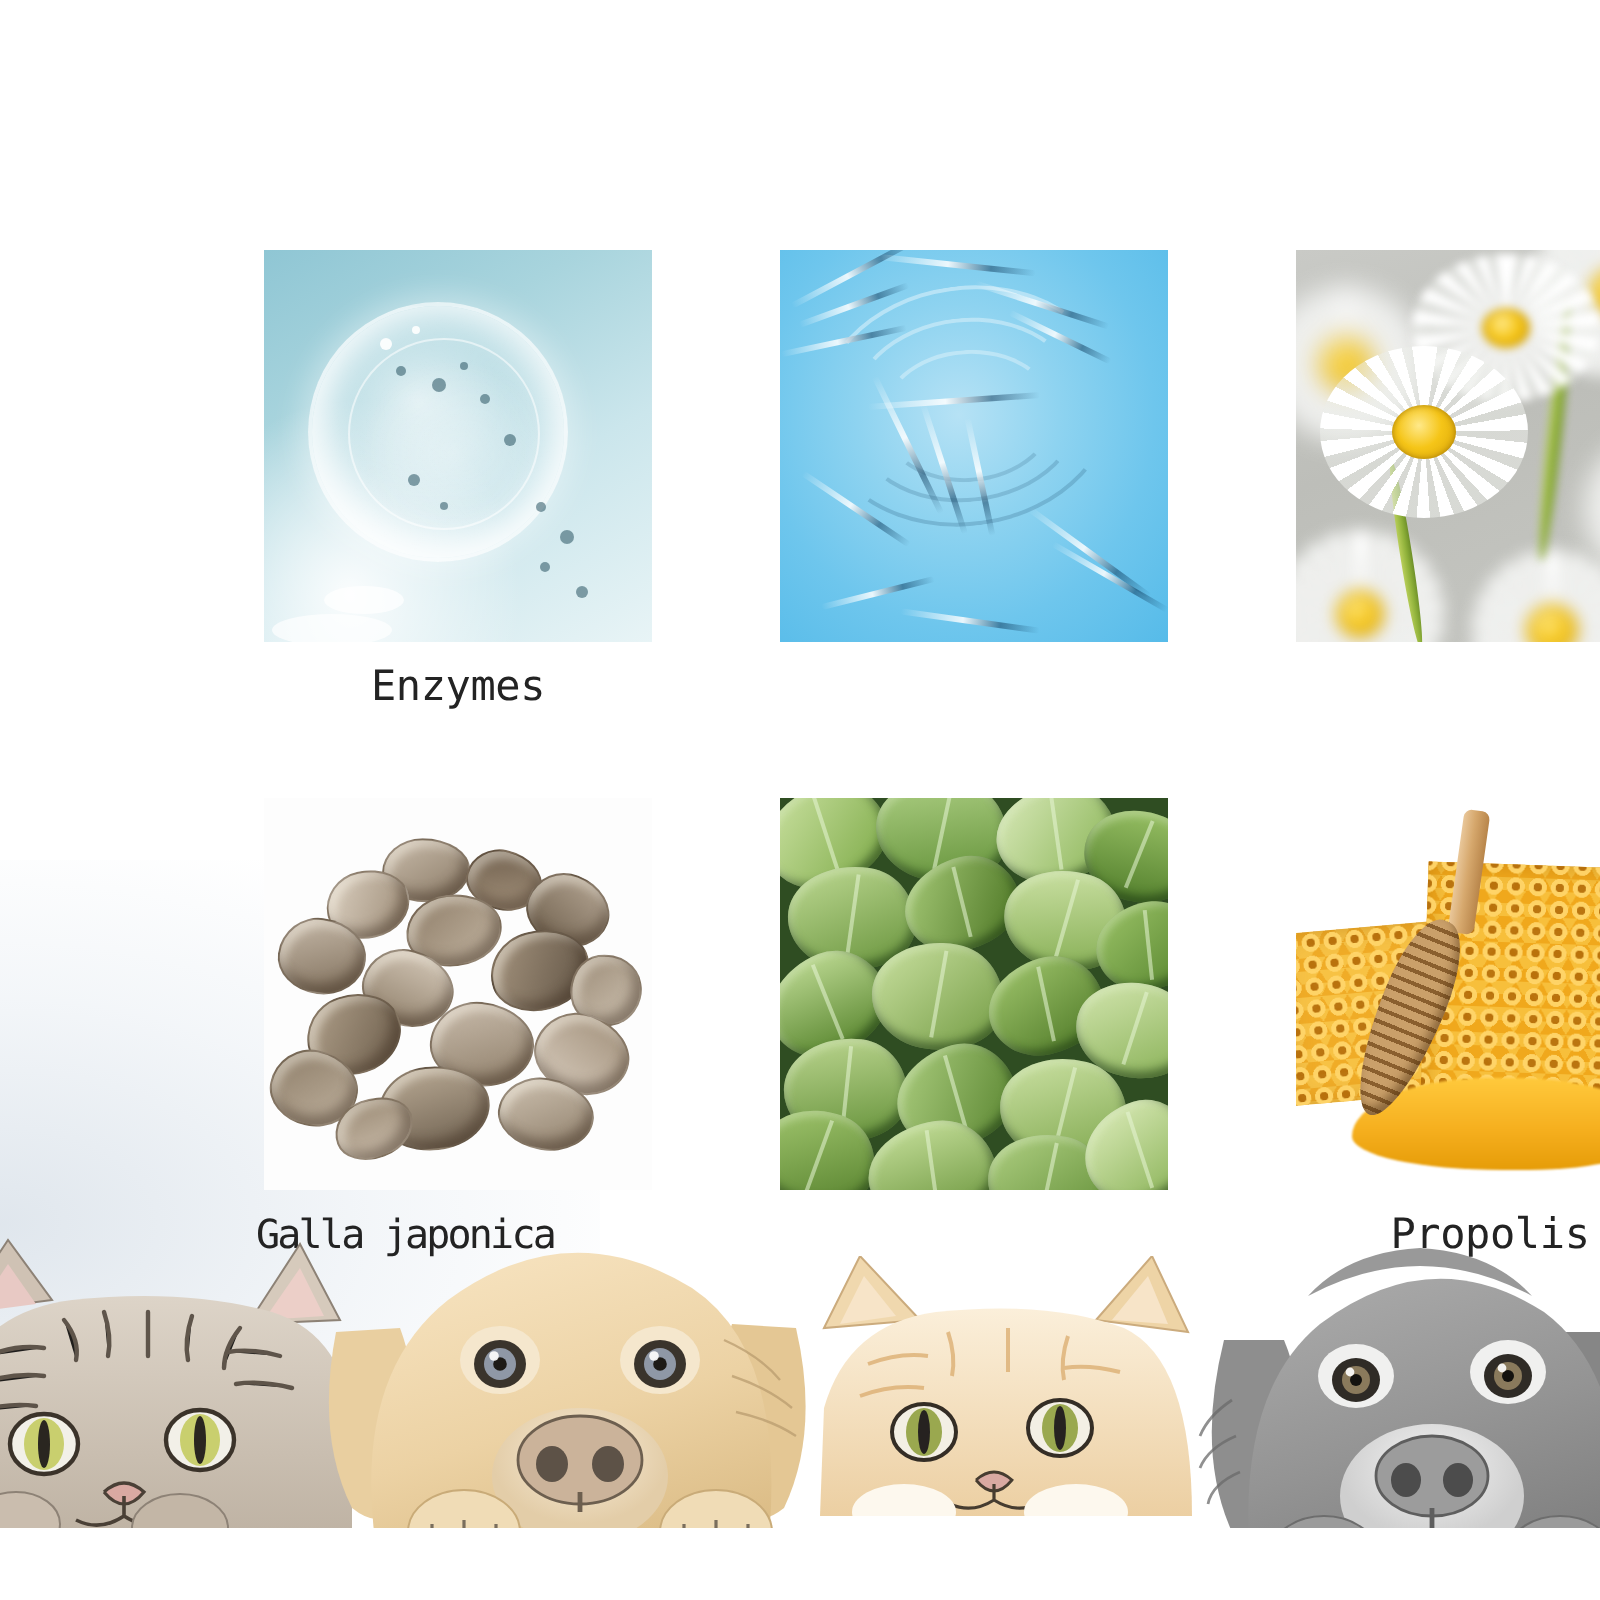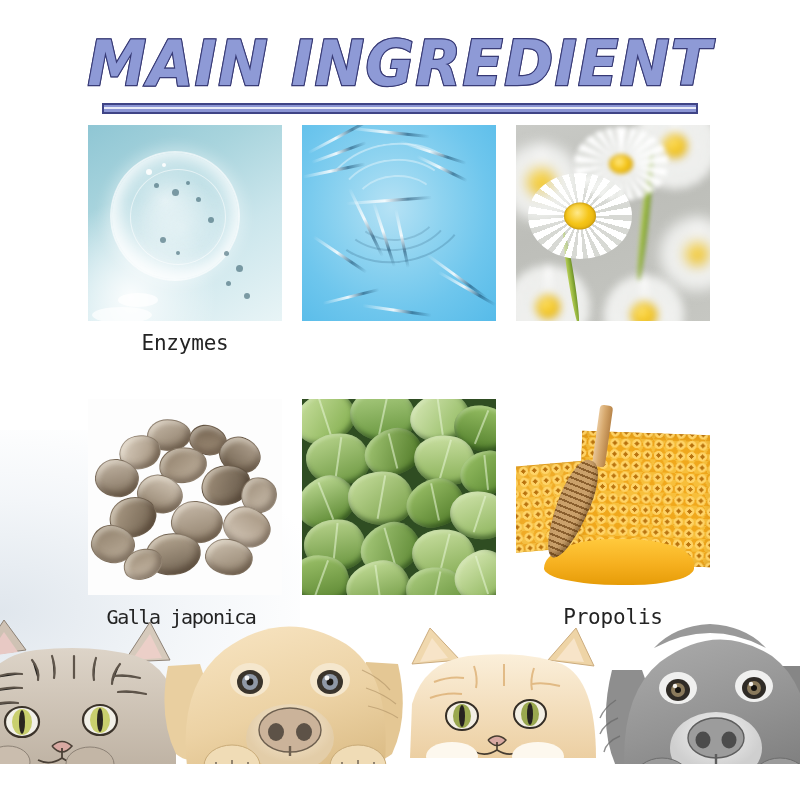--- a/index.html
+++ b/index.html
@@ -76,39 +76,39 @@
   
   .grid {
     position: absolute;
     left: 88px; top: 125px;
     width: 624px;
     z-index: 2;
   }
   .row { display: flex; gap: 20px; }
   .row + .row { margin-top: 44px; }
 
-  .cell { width: 194px; }
+  .cell { width: 194px; margin-left: 44px; }
   .tile {
     position: relative;
     width: 194px;
     height: 196px;
     overflow: hidden;
     background: #ffffff;
   }
   .caption {
     margin-top: 10px;
     text-align: center;
     font-family: "DejaVu Sans Mono", monospace;
     font-size: 21px;
     color: #232323;
     letter-spacing: -0.2px;
     white-space: nowrap;
   }
   .cap-wide { font-size: 20px; letter-spacing: -1.4px; }
-  .cap-left { text-align: center; transform: translateX(-4px); }
+  .cap-left { text-align: left; transform: translateX(-4px); }
 
   
   .t-enzymes {
     background:
       radial-gradient(ellipse at 22% 88%, rgba(255,255,255,0.9) 0%, rgba(255,255,255,0) 40%),
       linear-gradient(150deg, #8fc6d4 0%, #a8d4dd 30%, #cbe6ec 62%, #e8f4f6 100%);
   }
   .bubble {
     position: absolute;
     left: 22px; top: 26px;
@@ -261,24 +261,20 @@
     width: 800px; height: 36px;
     background: #ffffff;
     z-index: 5;
   }
 </style>
 </head>
 <body>
 
 <div id="poster">
 
-  <div class="title-block">
-    <div class="title-text">MAIN INGREDIENT</div>
-    <div class="title-rule"></div>
-  </div>
 
   <div class="grid">
 
     <div class="row">
 
       <div class="cell">
         <div class="tile t-enzymes">
           <div class="bubble"></div>
           <span class="spk" style="left:58px;top:44px;width:6px;height:6px;"></span>
           <span class="spk" style="left:74px;top:38px;width:4px;height:4px;"></span>

